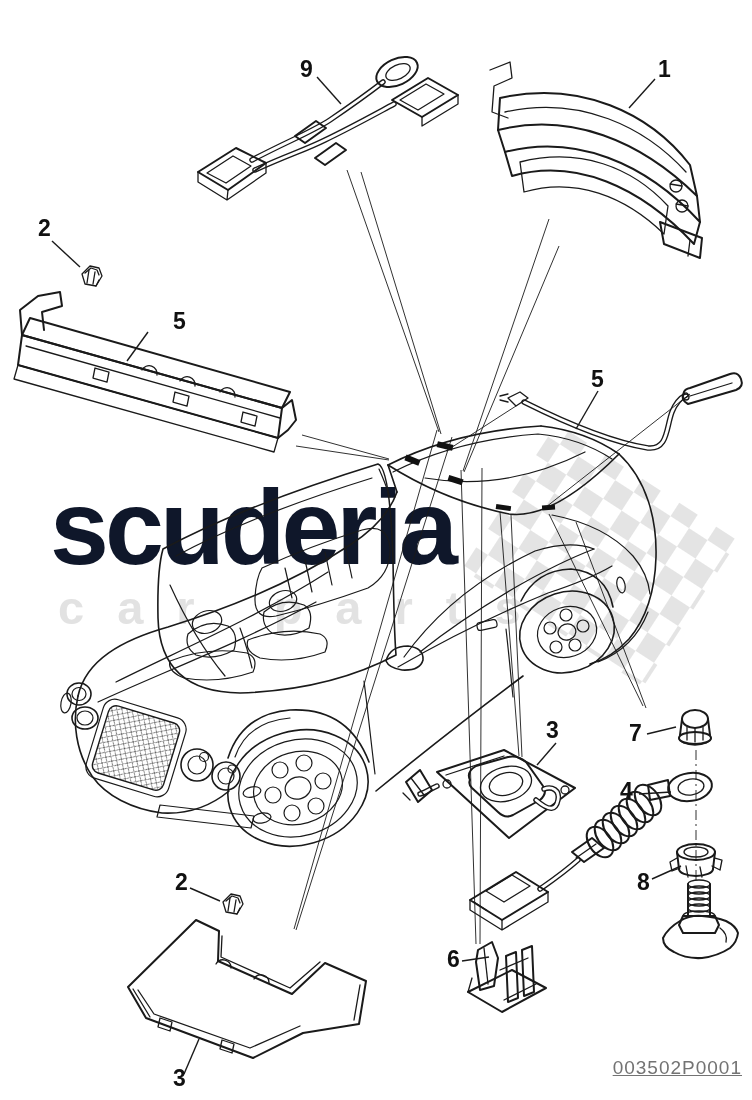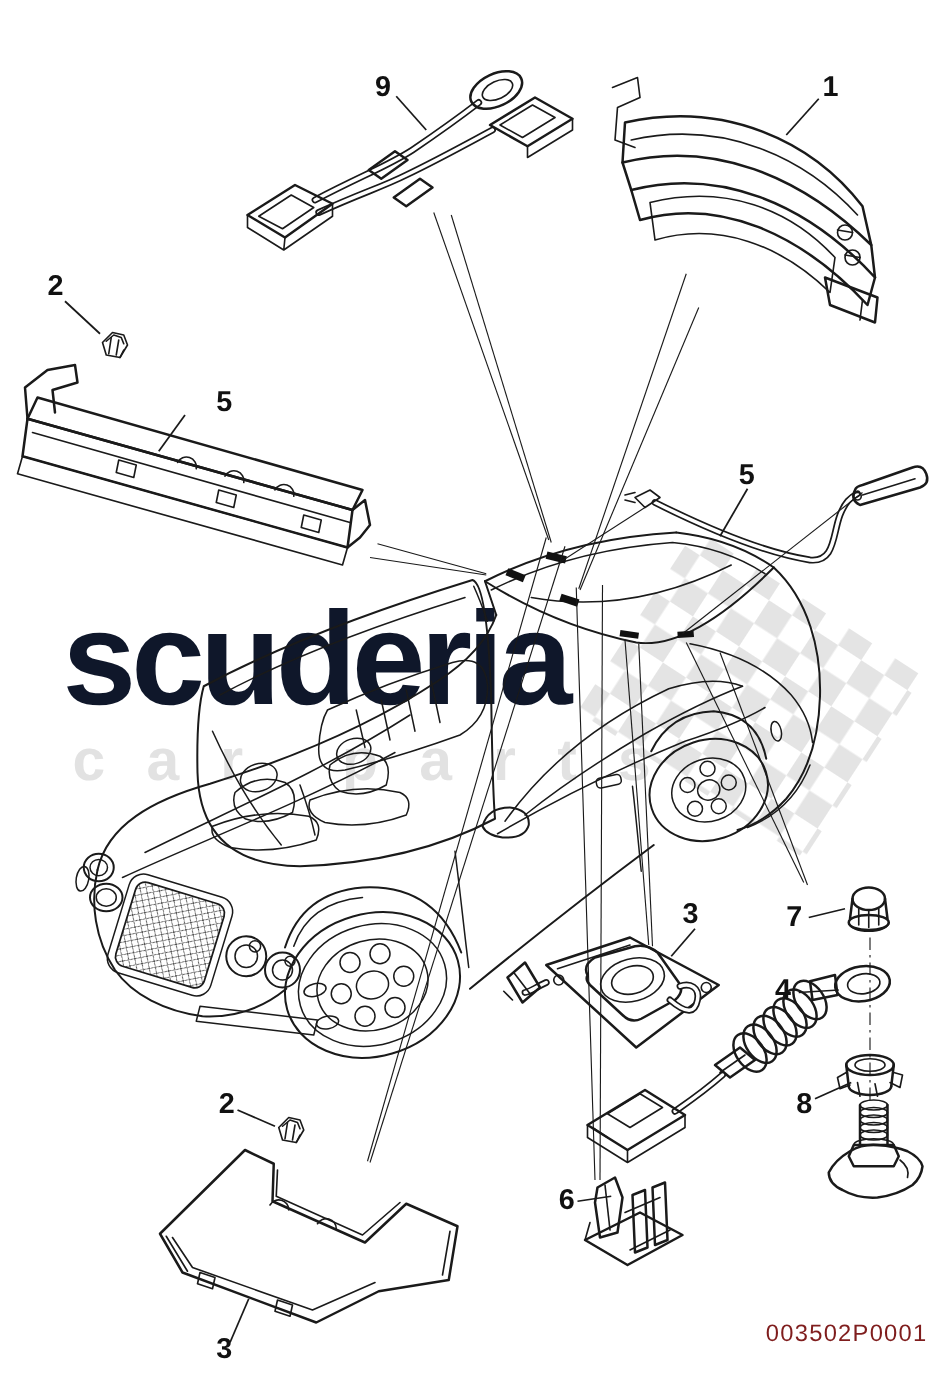--- a/index.html
+++ b/index.html
@@ -36,23 +36,24 @@
     position:absolute;
     font:700 23px "Liberation Sans",sans-serif;
     color:#111;
     line-height:1;
     z-index:3;
     white-space:nowrap;
   }
   .doc-number{
     position:absolute;right:10px;top:1057px;
     font:400 19px "Liberation Sans",sans-serif;
-    color:#7f1d1d;
+    color:#737373;
     letter-spacing:1px;
     z-index:3;
+    text-decoration:underline;
   }
   
   .c16{stroke:#1a1a1a;stroke-width:1.6;fill:none;stroke-linecap:round;stroke-linejoin:round}
   .c12{stroke:#1a1a1a;stroke-width:1.2;fill:none;stroke-linecap:round;stroke-linejoin:round}
   .p20{stroke:#1a1a1a;stroke-width:2;fill:none;stroke-linecap:round;stroke-linejoin:round}
   .p14{stroke:#1a1a1a;stroke-width:1.3;fill:none;stroke-linecap:round;stroke-linejoin:round}
   .lead{stroke:#1a1a1a;stroke-width:0.9;fill:none}
   .clead{stroke:#1a1a1a;stroke-width:1.4;fill:none}
   .mk{fill:#111;stroke:none}
   .tube-b{stroke:#1a1a1a;stroke-width:5.5;fill:none;stroke-linecap:round;stroke-linejoin:round}

